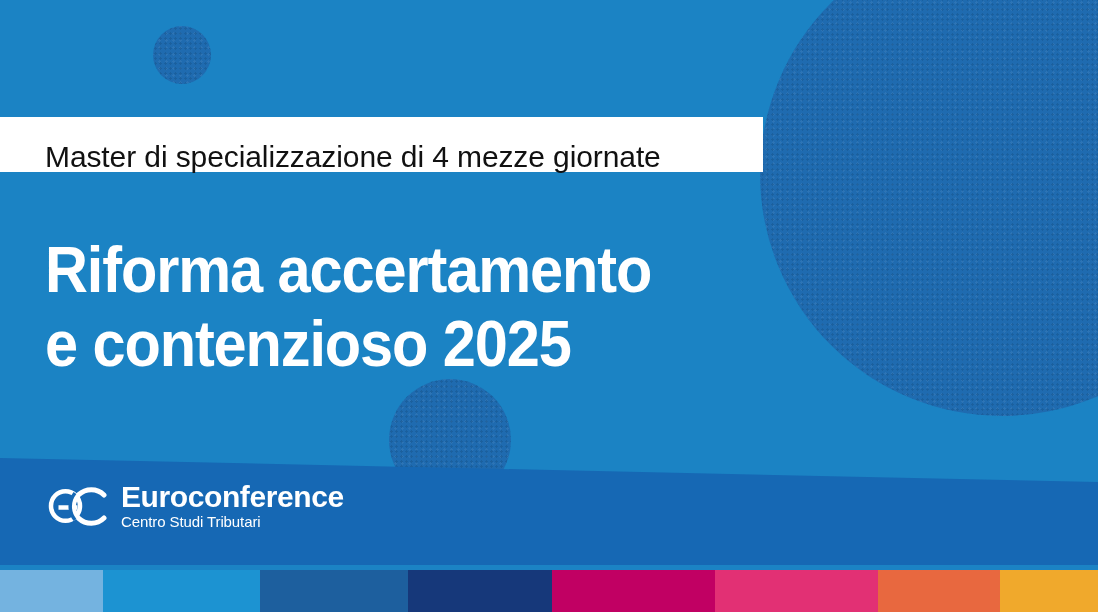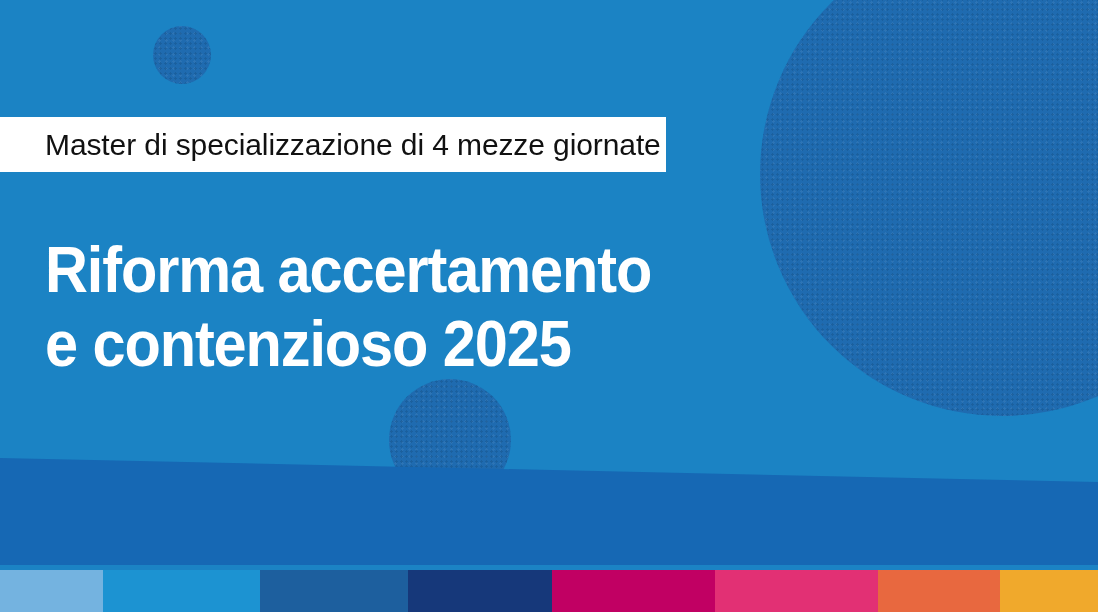--- a/index.html
+++ b/index.html
@@ -67,25 +67,25 @@
     height: 612px;
     background: #1668b4;
     clip-path: polygon(0 458px, 1098px 482px, 1098px 565px, 0 565px);
   }
 
   
   #eyebrow {
     position: absolute;
     left: 0;
     top: 117px;
-    width: 666px;
+    width: 763px;
     height: 55px;
     background: #ffffff;
     display: flex;
-    align-items: center;
+    align-items: flex-end;
   }
   #eyebrow-text {
     padding-left: 45px;
     font-size: 30px;
     line-height: 1;
     color: #111111;
     letter-spacing: -0.1px;
     white-space: nowrap;
   }
 
@@ -177,20 +177,35 @@
 
   <div id="eyebrow" style="background: rgb(255, 255, 255);">
     <span id="eyebrow-text" style="color: rgb(17, 17, 17);">Master di specializzazione di 4 mezze giornate</span>
   </div>
 
   <h1 id="headline" style="color: rgb(255, 255, 255);">
     <span class="line">Riforma accertamento</span>
     <span class="line">e contenzioso 2025</span>
   </h1>
 
+  <div id="logo">
+    <svg id="logo-mark" viewBox="0 0 124 92" aria-hidden="true">
+
+      <path d="M46 46c0 16.5-12.8 29.5-29 29.5S-12 62.5-12 46 0.8 16.5 17 16.5 46 29.5 46 46z" fill="none" stroke="#ffffff" stroke-width="9" transform="translate(24,0)"></path>
+      <path d="M27 49h38" fill="none" stroke="#ffffff" stroke-width="9" stroke-linecap="butt"></path>
+
+      <path d="M118 24c-6.5-6.5-15.4-10.5-25.3-10.5C72.9 13.5 57 28.5 57 47s15.9 33.5 35.7 33.5c9.9 0 18.8-4 25.3-10.5" fill="none" stroke="#ffffff" stroke-width="10" stroke-linecap="round"></path>
+
+      <path d="M60 20c-6 7.5-9.6 16.8-9.6 27S54 66.5 60 74" fill="none" stroke="#1668b4" stroke-width="7"></path>
+    </svg>
+    <div id="logo-words">
+      <span id="logo-name">Euroconference</span>
+      <span id="logo-tagline">Centro Studi Tributari</span>
+    </div>
+  </div>
 
   <div id="color-stripe">
       <div class="swatch" style="width: 103px; background: rgb(116, 179, 224);"></div>
       <div class="swatch" style="width: 157px; background: rgb(28, 147, 210);"></div>
       <div class="swatch" style="width: 148px; background: rgb(29, 95, 158);"></div>
       <div class="swatch" style="width: 144px; background: rgb(22, 56, 122);"></div>
       <div class="swatch" style="width: 163px; background: rgb(193, 0, 99);"></div>
       <div class="swatch" style="width: 163px; background: rgb(226, 48, 116);"></div>
       <div class="swatch" style="width: 122px; background: rgb(232, 104, 63);"></div>
       <div class="swatch" style="width: 98px; background: rgb(240, 169, 44);"></div>

